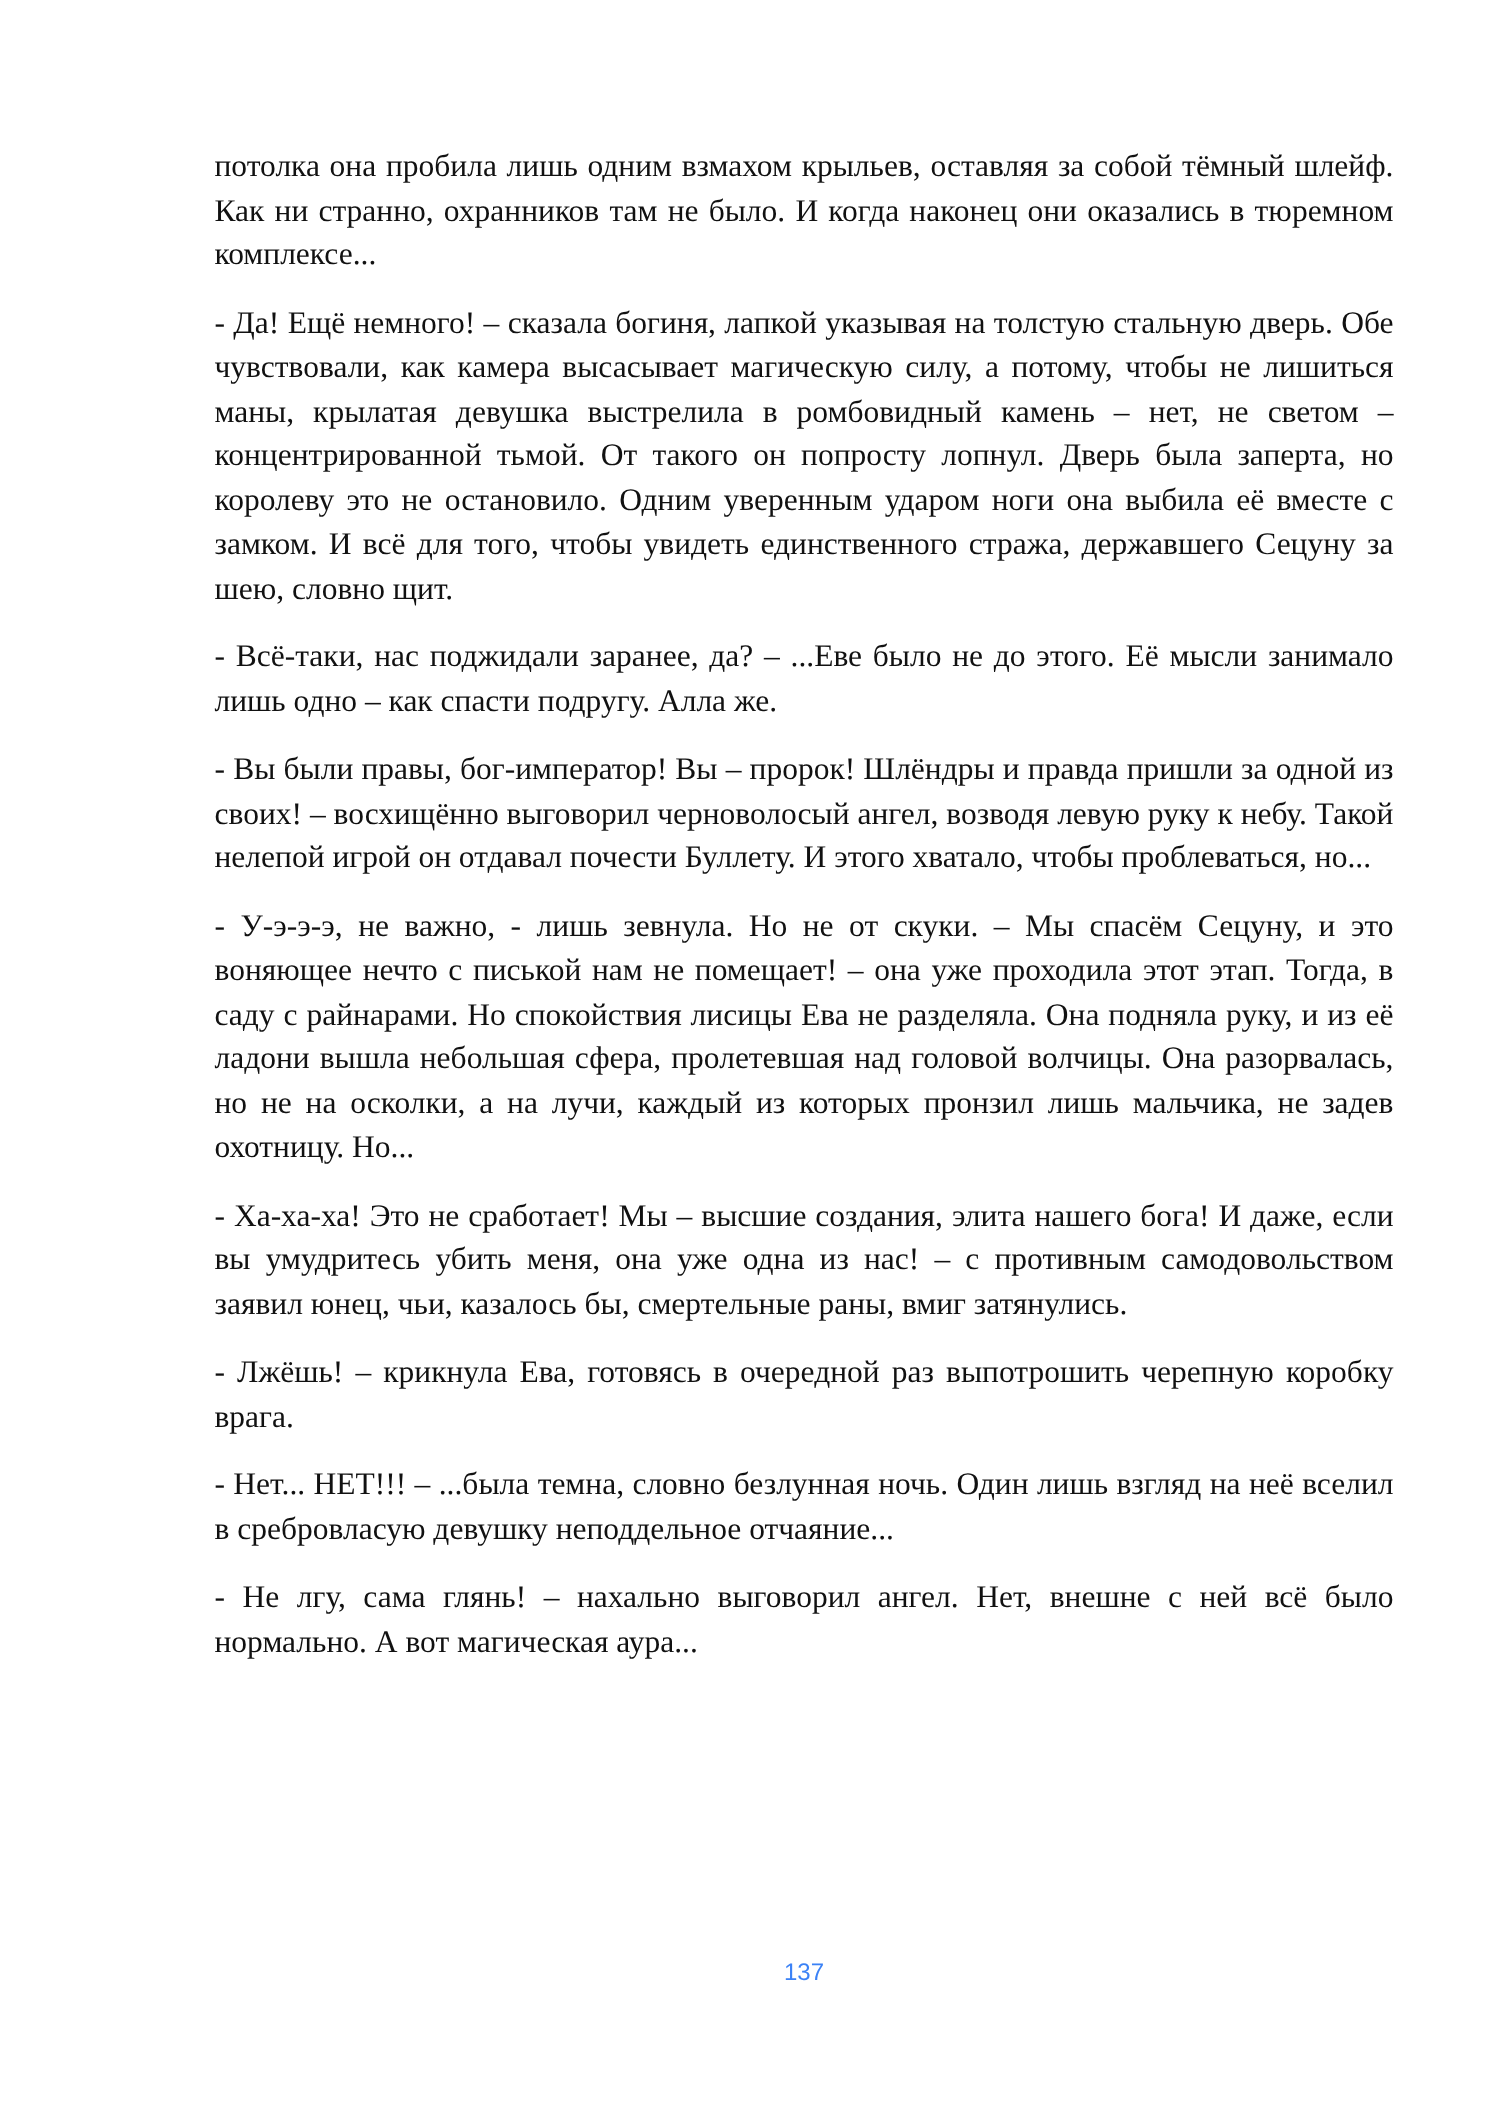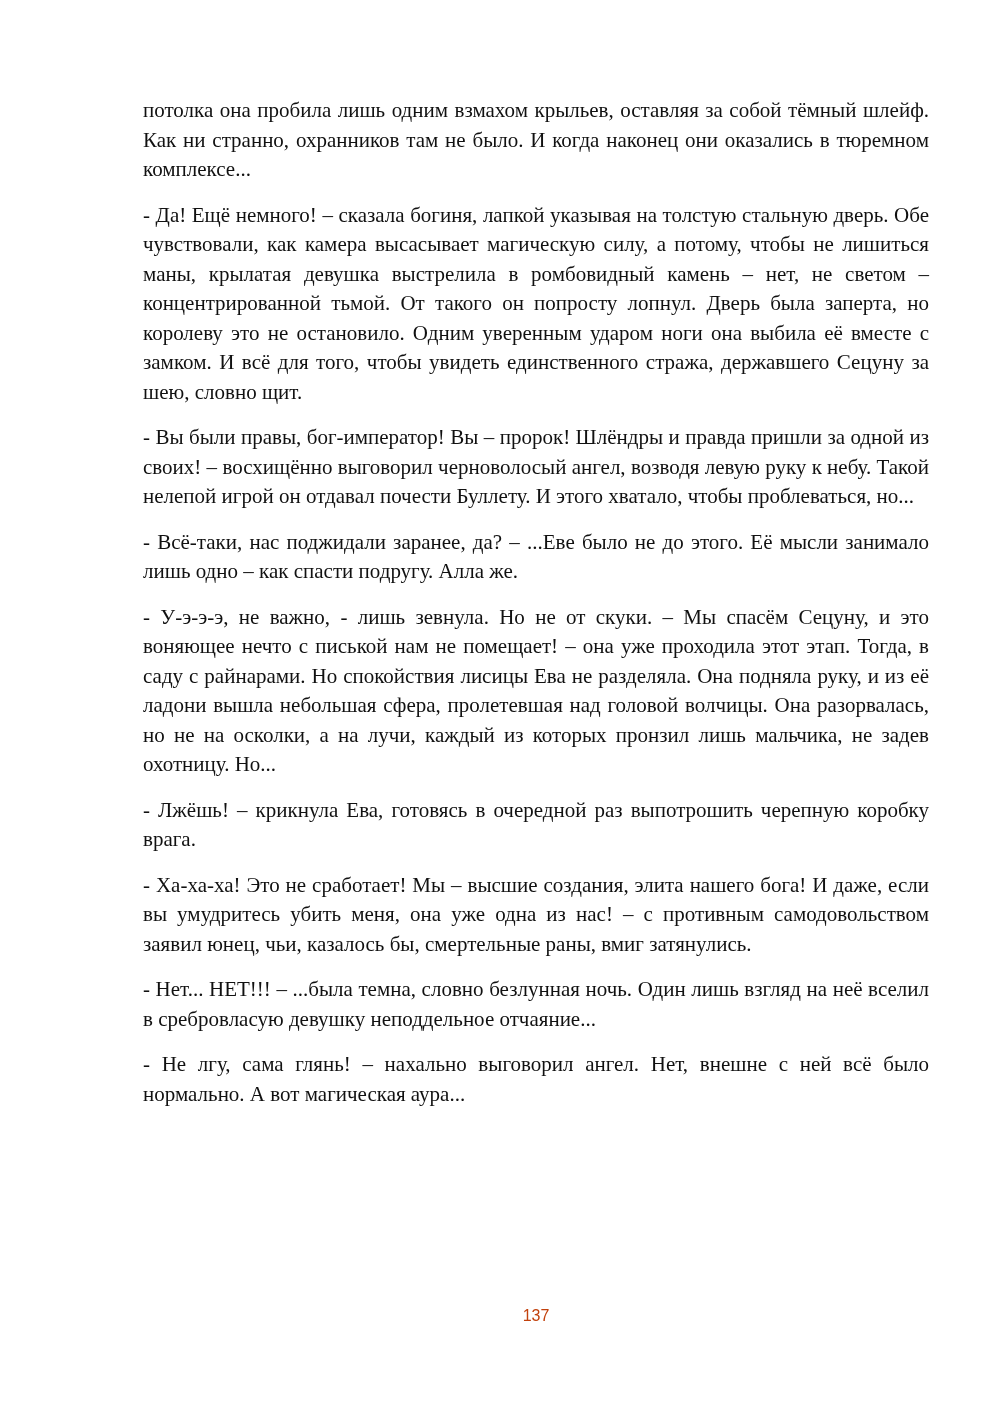--- a/index.html
+++ b/index.html
@@ -35,35 +35,35 @@
     margin: 0 0 16px 0;
     text-align: justify;
     text-justify: inter-word;
   }
   .page-number {
     position: absolute;
     left: 143px;
     top: 1306px;
     width: 786px;
     text-align: center;
-    color: #c2410c;
+    color: #3b82f6;
     font-family: "Liberation Sans", "DejaVu Sans", sans-serif;
     font-size: 16px;
     line-height: 20px;
   }
 </style>
 </head>
 <body>
 
 <div class="page">
   <div class="text-block">
     <p>потолка она пробила лишь одним взмахом крыльев, оставляя за собой тёмный шлейф. Как ни странно, охранников там не было. И когда наконец они оказались в тюремном комплексе...</p>
     <p>- Да! Ещё немного! – сказала богиня, лапкой указывая на толстую стальную дверь. Обе чувствовали, как камера высасывает магическую силу, а потому, чтобы не лишиться маны, крылатая девушка выстрелила в ромбовидный камень – нет, не светом – концентрированной тьмой. От такого он попросту лопнул. Дверь была заперта, но королеву это не остановило. Одним уверенным ударом ноги она выбила её вместе с замком. И всё для того, чтобы увидеть единственного стража, державшего Сецуну за шею, словно щит.</p>
+    <p>- Всё-таки, нас поджидали заранее, да? – ...Еве было не до этого. Её мысли занимало лишь одно – как спасти подругу. Алла же.</p>
     <p>- Вы были правы, бог-император! Вы – пророк! Шлёндры и правда пришли за одной из своих! – восхищённо выговорил черноволосый ангел, возводя левую руку к небу. Такой нелепой игрой он отдавал почести Буллету. И этого хватало, чтобы проблеваться, но...</p>
-    <p>- Всё-таки, нас поджидали заранее, да? – ...Еве было не до этого. Её мысли занимало лишь одно – как спасти подругу. Алла же.</p>
     <p>- У-э-э-э, не важно, - лишь зевнула. Но не от скуки. – Мы спасём Сецуну, и это воняющее нечто с писькой нам не помещает! – она уже проходила этот этап. Тогда, в саду с райнарами. Но спокойствия лисицы Ева не разделяла. Она подняла руку, и из её ладони вышла небольшая сфера, пролетевшая над головой волчицы. Она разорвалась, но не на осколки, а на лучи, каждый из которых пронзил лишь мальчика, не задев охотницу. Но...</p>
+    <p>- Ха-ха-ха! Это не сработает! Мы – высшие создания, элита нашего бога! И даже, если вы умудритесь убить меня, она уже одна из нас! – с противным самодовольством заявил юнец, чьи, казалось бы, смертельные раны, вмиг затянулись.</p>
     <p>- Лжёшь! – крикнула Ева, готовясь в очередной раз выпотрошить черепную коробку врага.</p>
-    <p>- Ха-ха-ха! Это не сработает! Мы – высшие создания, элита нашего бога! И даже, если вы умудритесь убить меня, она уже одна из нас! – с противным самодовольством заявил юнец, чьи, казалось бы, смертельные раны, вмиг затянулись.</p>
     <p>- Нет... НЕТ!!! – ...была темна, словно безлунная ночь. Один лишь взгляд на неё вселил в сребровласую девушку неподдельное отчаяние...</p>
     <p>- Не лгу, сама глянь! – нахально выговорил ангел. Нет, внешне с ней всё было нормально. А вот магическая аура...</p>
   </div>
   <div class="page-number">137</div>
 </div>
 
 </body></html>

